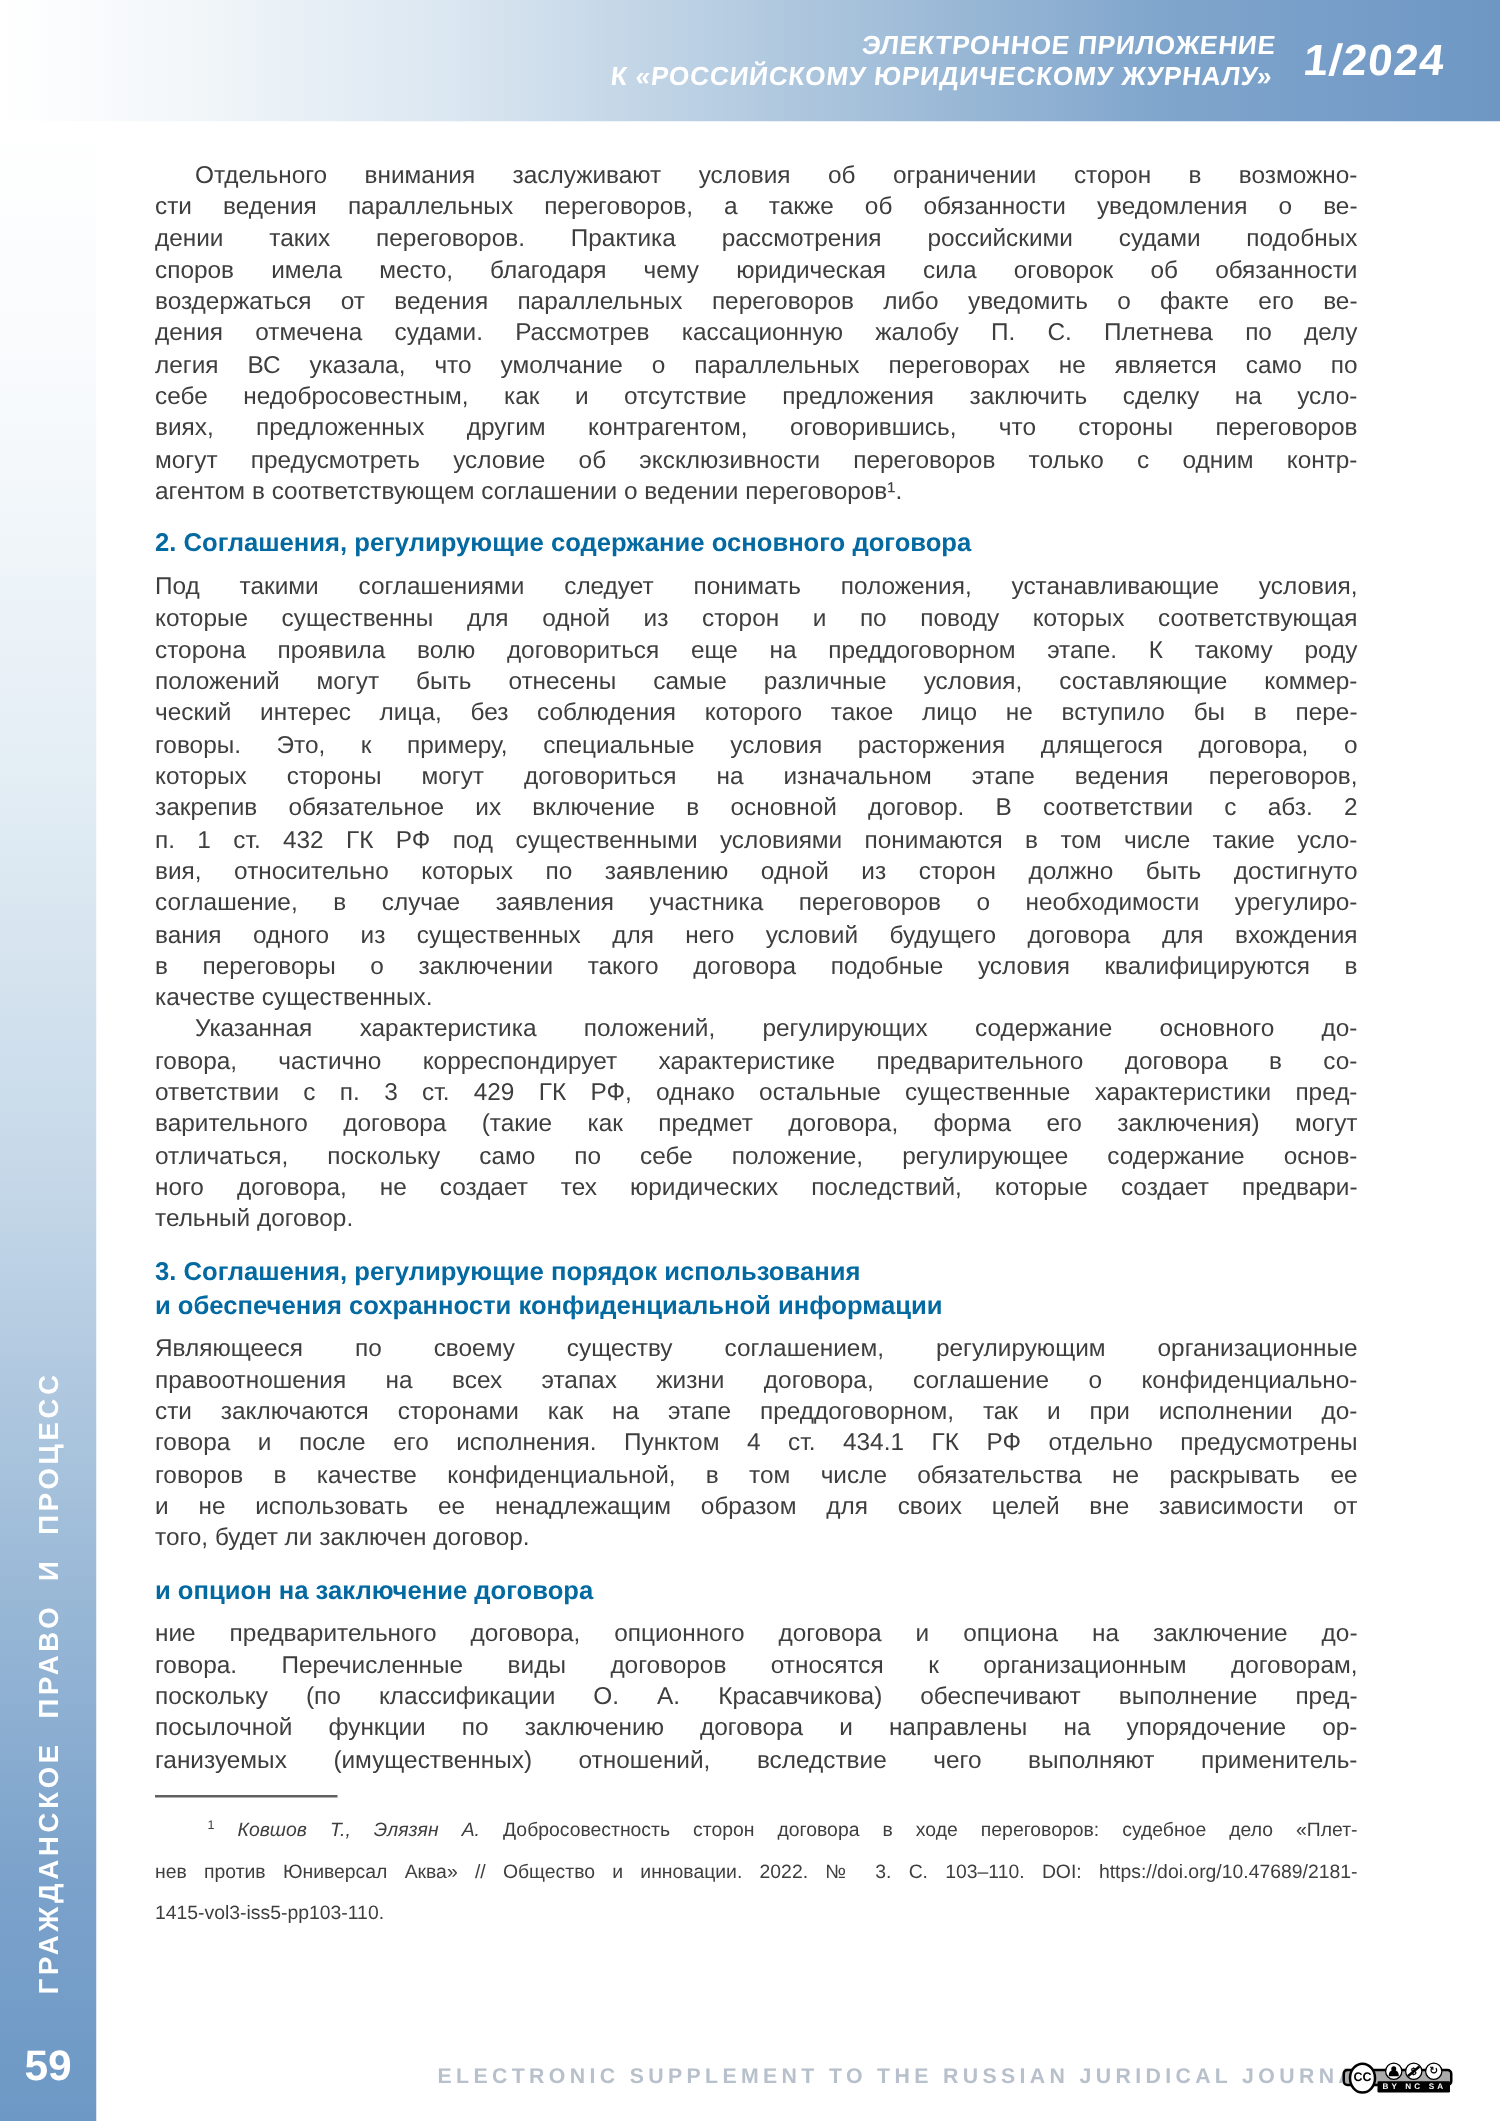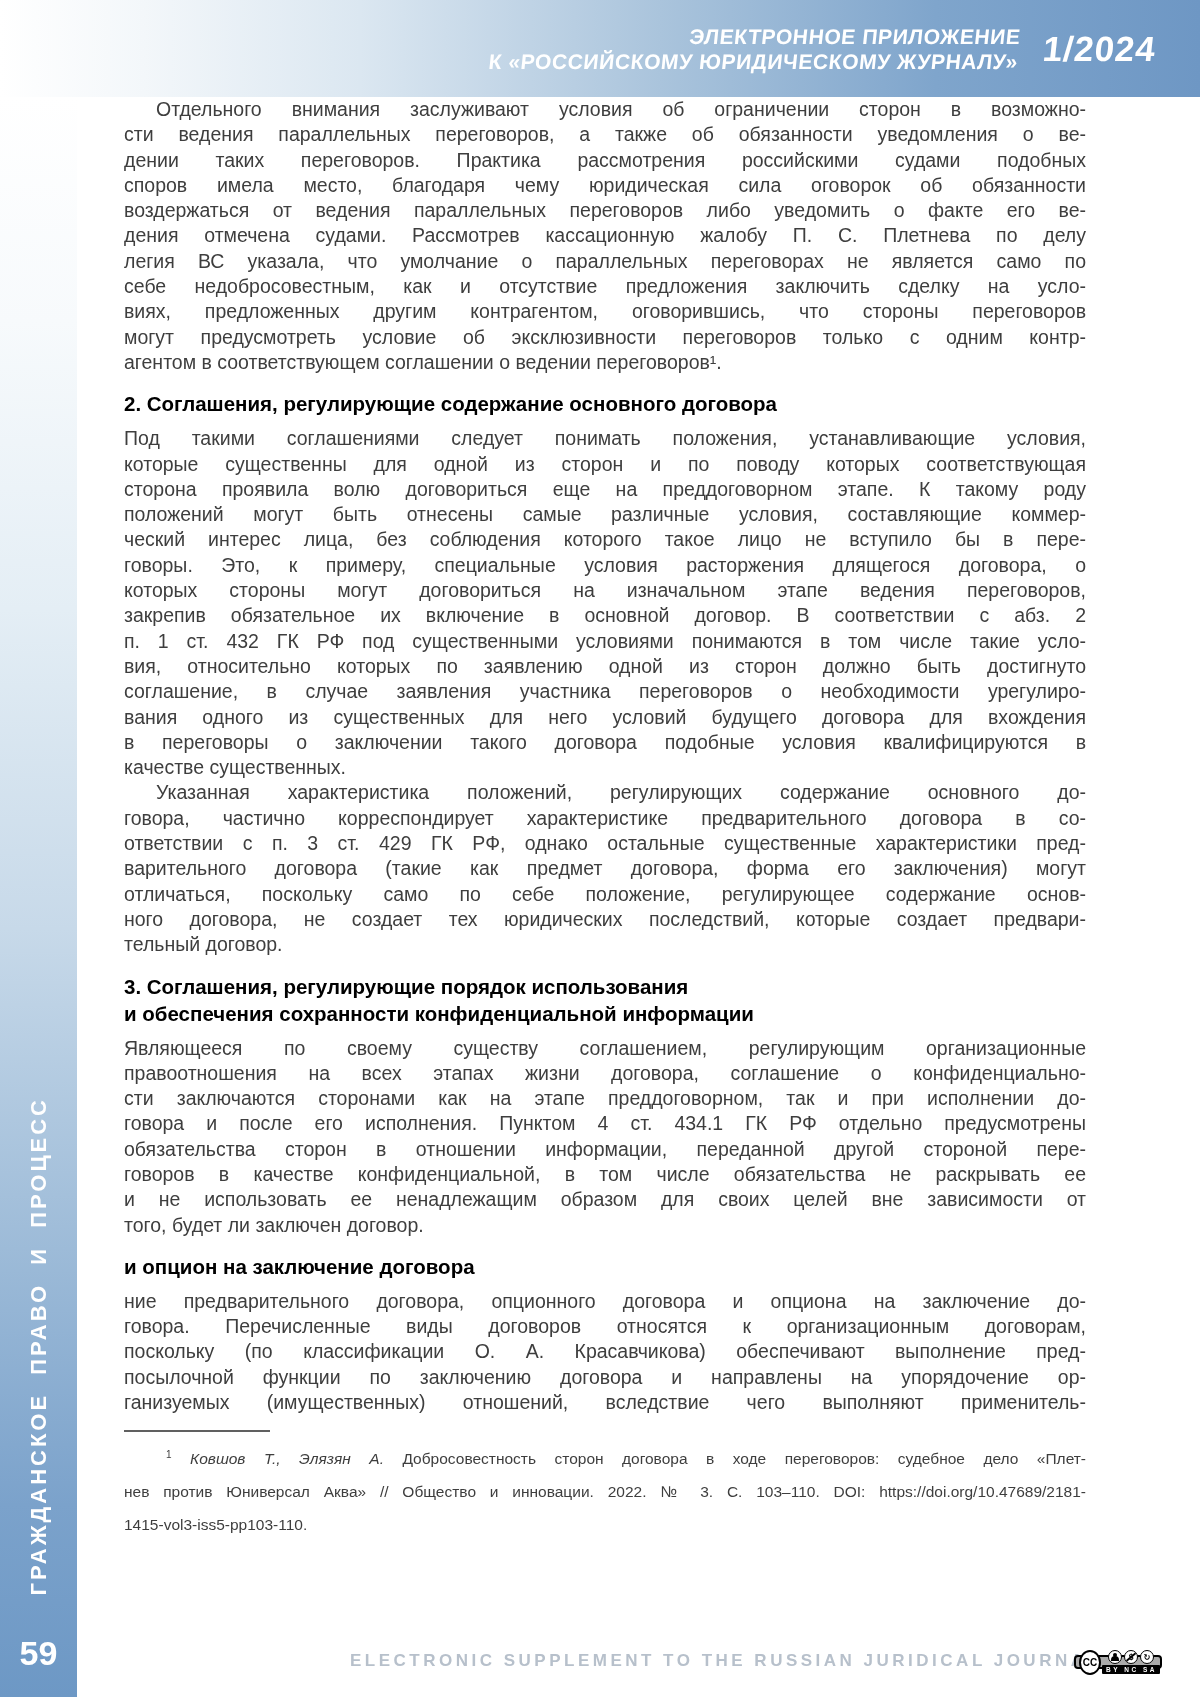--- a/index.html
+++ b/index.html
@@ -32,29 +32,29 @@
     writing-mode:vertical-rl;transform:translateX(-50%) rotate(180deg);
     color:#ffffff;font-weight:700;font-size:22px;letter-spacing:3px;word-spacing:9px;
     white-space:nowrap;
   }
   .sidebar-page{
     position:absolute;bottom:24px;left:0;width:77px;text-align:center;
     color:#ffffff;font-weight:700;font-size:34px;
   }
   
   .content{
-    position:absolute;left:124px;top:97px;width:962px;
+    position:absolute;left:124px;top:97px;width:962px;padding-top:31px;
     color:#3e3e3e;font-size:19.5px;line-height:25.3px;
   }
   .para{margin:0;}
   .pline{text-align:justify;text-align-last:justify;}
   .pline.last{text-align-last:left;}
   .para.indent .pline:first-child{text-indent:32px;}
   .heading{
-    font-weight:700;font-size:20.5px;line-height:27px;color:#000000;
+    font-weight:700;font-size:20.5px;line-height:27px;color:#0369a1;
     margin:15px 0 9px 0;
   }
   
   .footnote{margin-top:15px;}
   .fn-rule{width:146px;height:0;border-top:2.5px solid #606060;margin-bottom:8px;}
   .fn-line{font-size:15.5px;line-height:21px;color:#3e3e3e;text-align:justify;text-align-last:justify;margin-top:12px;}
   .fn-line.first{text-indent:42px;}
   .fn-line.last{text-align-last:left;}
   .fn-marker{font-size:10px;vertical-align:6px;}
   .fn-authors{font-style:italic;}
@@ -163,21 +163,20 @@
         </div>
         <div class="heading">
           <div>3. Соглашения, регулирующие порядок использования</div>
           <div>и обеспечения сохранности конфиденциальной информации</div>
         </div>
         <div class="para">
           <div class="pline">Являющееся по своему существу соглашением, регулирующим организационные</div>
           <div class="pline">правоотношения на всех этапах жизни договора, соглашение о конфиденциально-</div>
           <div class="pline">сти заключаются сторонами как на этапе преддоговорном, так и при исполнении до-</div>
           <div class="pline">говора и после его исполнения. Пунктом 4 ст. 434.1 ГК РФ отдельно предусмотрены</div>
-          <div class="pline">обязательства сторон в отношении информации, переданной другой стороной пере-</div>
           <div class="pline">говоров в качестве конфиденциальной, в том числе обязательства не раскрывать ее</div>
           <div class="pline">и не использовать ее ненадлежащим образом для своих целей вне зависимости от</div>
           <div class="pline last">того, будет ли заключен договор.</div>
         </div>
         <div class="heading">
           <div>и опцион на заключение договора</div>
         </div>
         <div class="para">
           <div class="pline">ние предварительного договора, опционного договора и опциона на заключение до-</div>
           <div class="pline">говора. Перечисленные виды договоров относятся к организационным договорам,</div>

